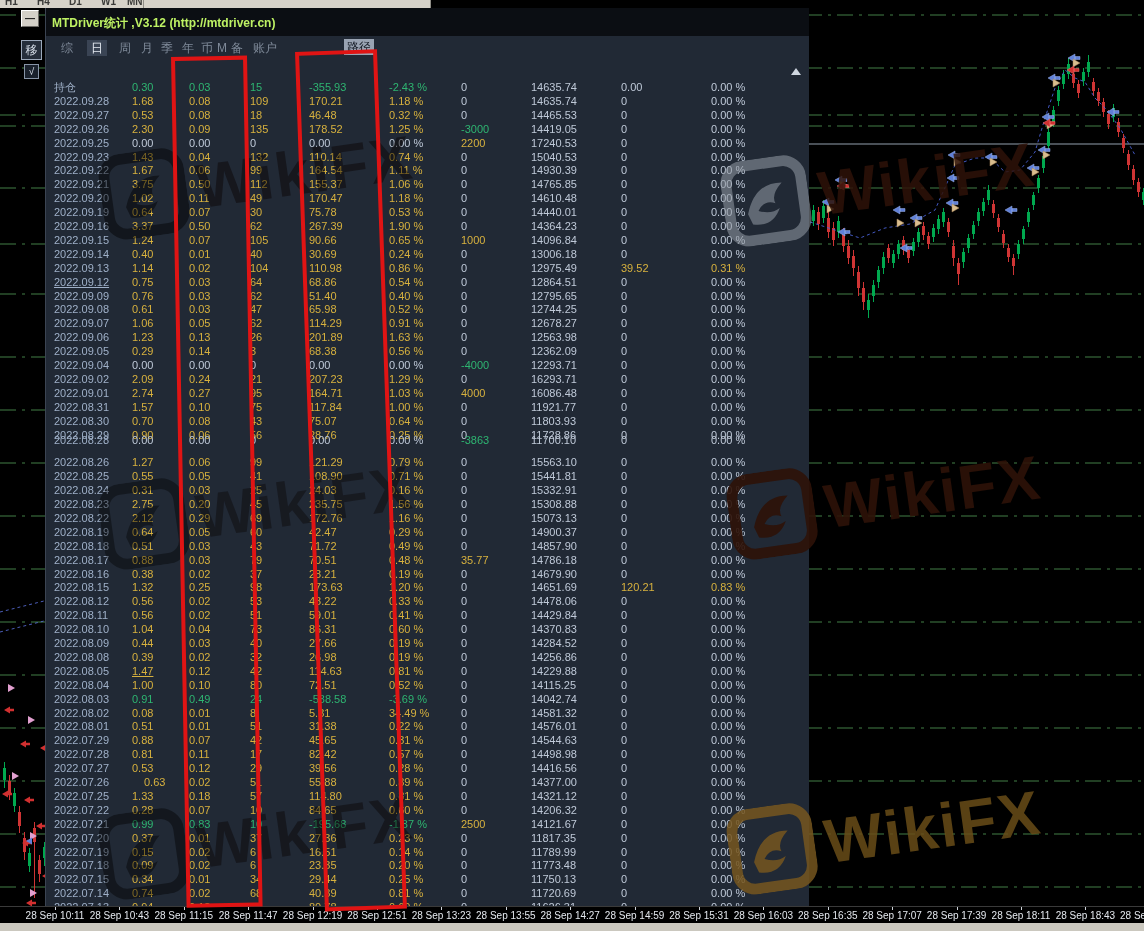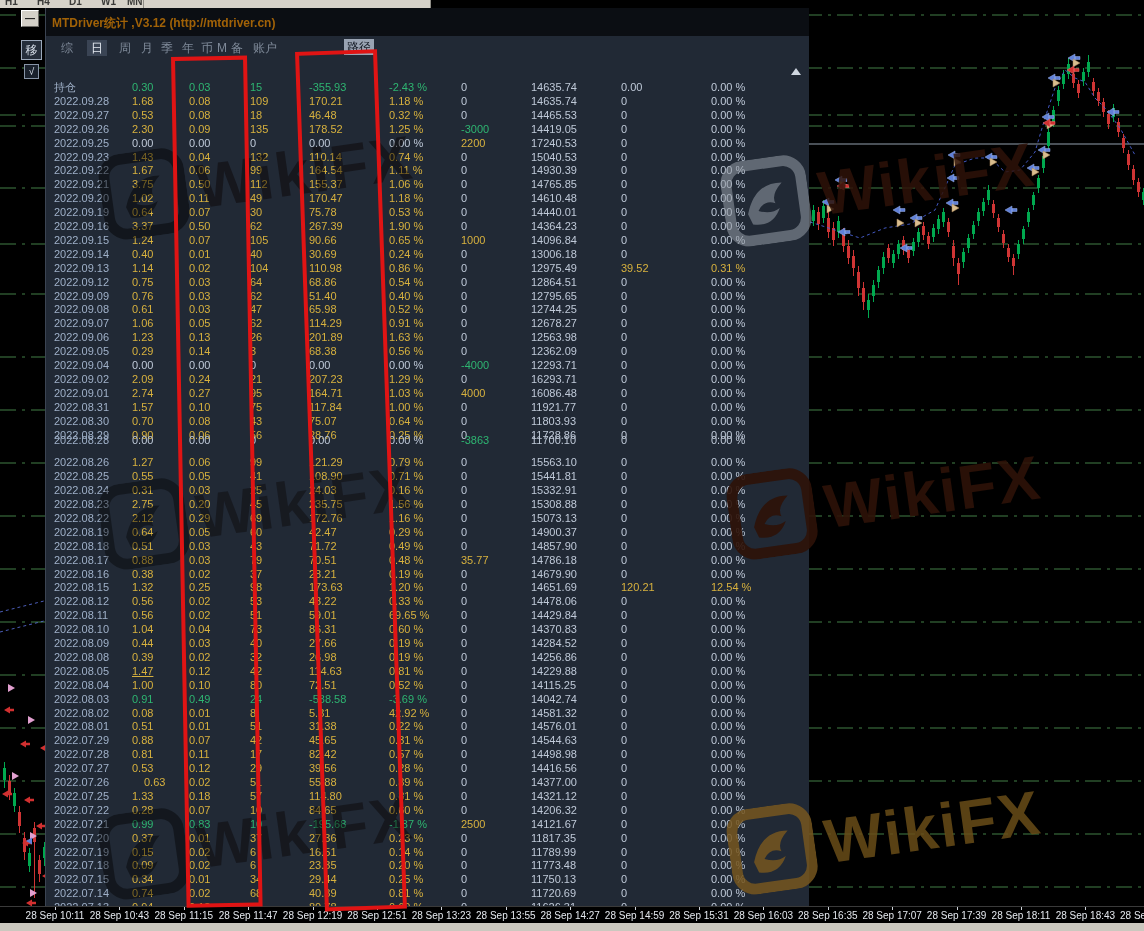--- a/index.html
+++ b/index.html
@@ -15,21 +15,21 @@
   
   #chart-svg{position:absolute;left:0;top:0;z-index:0;}
   
   .sidebtn{position:absolute;z-index:3;display:flex;align-items:center;justify-content:center;box-sizing:border-box;}
   #btn-min{left:21px;top:10px;width:18px;height:17px;background:#d4d0c8;border:1px solid #fff;border-right-color:#6c6a66;border-bottom-color:#6c6a66;color:#222;font-size:10px;font-weight:bold;}
   #btn-move{left:21px;top:40px;width:21px;height:20px;background:#252e3b;border:1px solid #9ba8ba;color:#d5dde8;font-size:12px;}
   #btn-check{left:24px;top:64px;width:15px;height:15px;background:#1a212c;border:1px solid #8794a6;color:#dbe3ed;font-size:10px;}
   
   #panel{position:absolute;left:45px;top:8px;width:763px;height:914px;background:#212935;z-index:2;border-left:1px solid #55607080;}
   #panel-title{position:absolute;left:0;top:0;width:100%;height:28px;background:#0b0e13;}
-  #panel-title span{position:absolute;left:6px;top:7px;font-size:12px;font-weight:bold;color:#a16207;white-space:nowrap;}
+  #panel-title span{position:absolute;left:6px;top:7px;font-size:12px;font-weight:bold;color:#bef264;white-space:nowrap;}
   #panel-menu{position:absolute;left:0;top:28px;width:100%;height:24px;}
   .menu-item{position:absolute;top:4px;font-size:12px;color:#7f8a99;white-space:nowrap;line-height:16px;}
   .menu-item.sel{background:#3a4454;color:#e6ebf2;padding:0 4px;}
   #path-btn{position:absolute;top:3px;font-size:12px;background:#99a3b2;color:#141a24;padding:0 3px;line-height:16px;}
   #thead{position:absolute;left:0;top:54px;width:100%;height:17px;}
   .th{position:absolute;top:0;font-size:12px;color:#e3e8ef;white-space:nowrap;}
   #rows{position:absolute;left:0;top:72px;width:100%;}
   .row{position:absolute;left:0;width:100%;height:14px;}
   .cell{position:absolute;top:0;font-size:11px;line-height:14px;white-space:nowrap;}
   .c-yellow{color:#d7b13e}.c-green{color:#2eb571}.c-dim{color:#bfc9d8}.c-date{color:#9fb0c8}
@@ -467,21 +467,21 @@
         <span class="cell c-yellow" style="left: 143px;">0.02</span>
         <span class="cell c-yellow" style="left: 204px;">104</span>
         <span class="cell c-yellow" style="left: 263px;">110.98</span>
         <span class="cell c-yellow" style="left: 343px;">0.86 %</span>
         <span class="cell c-dim" style="left: 415px;">0</span>
         <span class="cell c-dim" style="left: 485px;">12975.49</span>
         <span class="cell c-yellow" style="left: 575px;">39.52</span>
         <span class="cell c-yellow" style="left: 665px;">0.31 %</span>
       </div>
       <div class="row" style="top: 194.6px;">
-        <span class="cell c-date" style="left: 8px;">2022.09.12</span>
+        <span class="cell c-date" style="left: 8px; text-decoration: underline;">2022.09.12</span>
         <span class="cell c-yellow" style="left: 86px;">0.75</span>
         <span class="cell c-yellow" style="left: 143px;">0.03</span>
         <span class="cell c-yellow" style="left: 204px;">64</span>
         <span class="cell c-yellow" style="left: 263px;">68.86</span>
         <span class="cell c-yellow" style="left: 343px;">0.54 %</span>
         <span class="cell c-dim" style="left: 415px;">0</span>
         <span class="cell c-dim" style="left: 485px;">12864.51</span>
         <span class="cell c-dim" style="left: 575px;">0</span>
         <span class="cell c-dim" style="left: 665px;">0.00 %</span>
       </div>
@@ -740,41 +740,41 @@
       <div class="row" style="top: 500.4px;">
         <span class="cell c-date" style="left: 8px;">2022.08.15</span>
         <span class="cell c-yellow" style="left: 86px;">1.32</span>
         <span class="cell c-yellow" style="left: 143px;">0.25</span>
         <span class="cell c-yellow" style="left: 204px;">98</span>
         <span class="cell c-yellow" style="left: 263px;">173.63</span>
         <span class="cell c-yellow" style="left: 343px;">1.20 %</span>
         <span class="cell c-dim" style="left: 415px;">0</span>
         <span class="cell c-dim" style="left: 485px;">14651.69</span>
         <span class="cell c-yellow" style="left: 575px;">120.21</span>
-        <span class="cell c-yellow" style="left: 665px;">12.54 %</span>
+        <span class="cell c-yellow" style="left: 665px;">0.83 %</span>
       </div>
       <div class="row" style="top: 514.3px;">
         <span class="cell c-date" style="left: 8px;">2022.08.12</span>
         <span class="cell c-yellow" style="left: 86px;">0.56</span>
         <span class="cell c-yellow" style="left: 143px;">0.02</span>
         <span class="cell c-yellow" style="left: 204px;">53</span>
         <span class="cell c-yellow" style="left: 263px;">48.22</span>
         <span class="cell c-yellow" style="left: 343px;">0.33 %</span>
         <span class="cell c-dim" style="left: 415px;">0</span>
         <span class="cell c-dim" style="left: 485px;">14478.06</span>
         <span class="cell c-dim" style="left: 575px;">0</span>
         <span class="cell c-dim" style="left: 665px;">0.00 %</span>
       </div>
       <div class="row" style="top: 528.2px;">
         <span class="cell c-date" style="left: 8px;">2022.08.11</span>
         <span class="cell c-yellow" style="left: 86px;">0.56</span>
         <span class="cell c-yellow" style="left: 143px;">0.02</span>
         <span class="cell c-yellow" style="left: 204px;">51</span>
         <span class="cell c-yellow" style="left: 263px;">59.01</span>
-        <span class="cell c-yellow" style="left: 343px;">69.65 %</span>
+        <span class="cell c-yellow" style="left: 343px;">0.41 %</span>
         <span class="cell c-dim" style="left: 415px;">0</span>
         <span class="cell c-dim" style="left: 485px;">14429.84</span>
         <span class="cell c-dim" style="left: 575px;">0</span>
         <span class="cell c-dim" style="left: 665px;">0.00 %</span>
       </div>
       <div class="row" style="top: 542.1px;">
         <span class="cell c-date" style="left: 8px;">2022.08.10</span>
         <span class="cell c-yellow" style="left: 86px;">1.04</span>
         <span class="cell c-yellow" style="left: 143px;">0.04</span>
         <span class="cell c-yellow" style="left: 204px; text-align: center;">73</span>
@@ -844,21 +844,21 @@
         <span class="cell c-dim" style="left: 485px;">14042.74</span>
         <span class="cell c-dim" style="left: 575px;">0</span>
         <span class="cell c-dim" style="left: 665px;">0.00 %</span>
       </div>
       <div class="row" style="top: 625.5px;">
         <span class="cell c-date" style="left: 8px;">2022.08.02</span>
         <span class="cell c-yellow" style="left: 86px;">0.08</span>
         <span class="cell c-yellow" style="left: 143px;">0.01</span>
         <span class="cell c-yellow" style="left: 204px;">8</span>
         <span class="cell c-yellow" style="left: 263px;">5.31</span>
-        <span class="cell c-yellow" style="left: 343px;">42.92 %</span>
+        <span class="cell c-yellow" style="left: 343px;">34.49 %</span>
         <span class="cell c-dim" style="left: 415px;">0</span>
         <span class="cell c-dim" style="left: 485px;">14581.32</span>
         <span class="cell c-dim" style="left: 575px;">0</span>
         <span class="cell c-dim" style="left: 665px;">0.00 %</span>
       </div>
       <div class="row" style="top: 639.4px;">
         <span class="cell c-date" style="left: 8px;">2022.08.01</span>
         <span class="cell c-yellow" style="left: 86px;">0.51</span>
         <span class="cell c-yellow" style="left: 143px;">0.01</span>
         <span class="cell c-yellow" style="left: 204px;">51</span>

